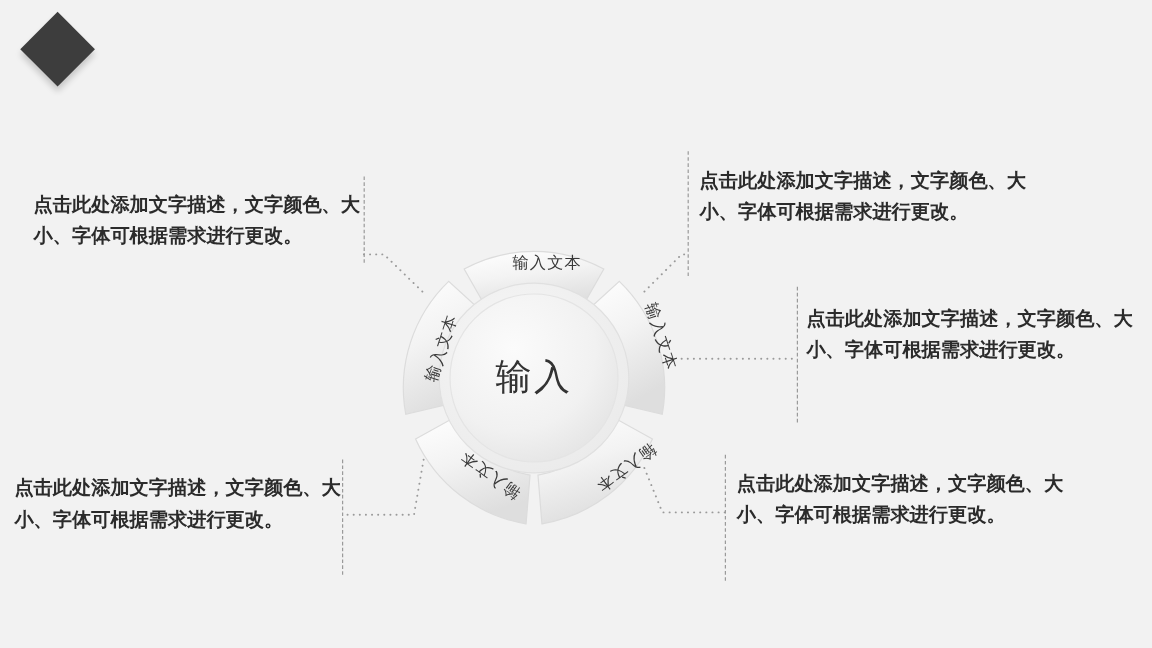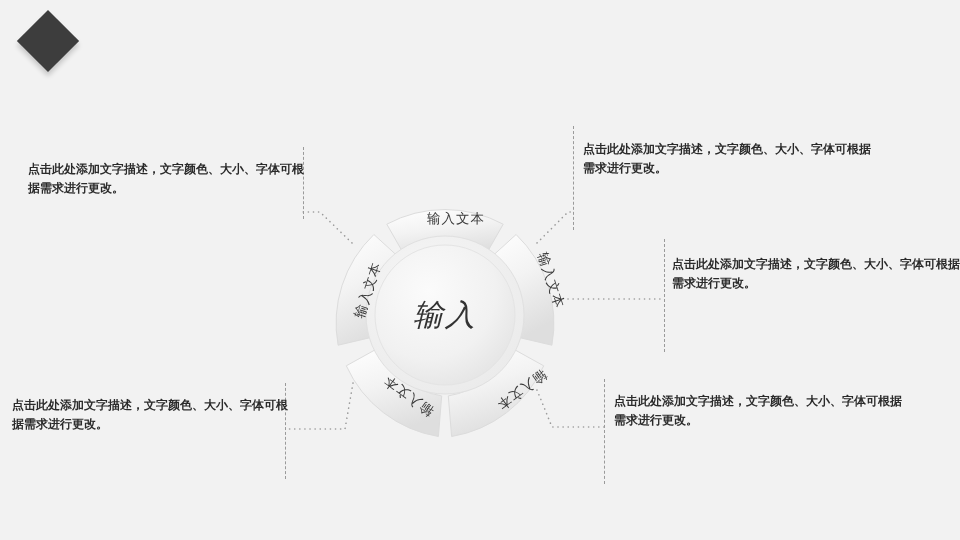--- a/index.html
+++ b/index.html
@@ -36,40 +36,40 @@
     width:246px; height:246px;
   }
   #donut-svg { position:absolute; left:0; top:0; width:246px; height:246px; }
   #donut-center-label {
     position:absolute; left:0; top:0; width:246px; height:246px;
     display:flex; flex-direction:column; align-items:center; justify-content:center;
     font-size:30px; line-height:1.12; color:#333;
     font-family:"DejaVu Sans","Liberation Sans",sans-serif;
     letter-spacing:2px; pointer-events:none;
   }
-  #donut-center-label span { display:block;font-style:italic; }
+  #donut-center-label span { display:block; }
 
   .seg-label {
     position:absolute; left:16px; top:0;
     width:246px; height:246px;
     pointer-events:none;
   }
   .seg-label b {
     position:absolute; left:50%; top:50%;
     font-size:13.5px; font-weight:400; color:#3a3a3a;
     white-space:nowrap; letter-spacing:1px;
     font-family:"DejaVu Sans","Liberation Sans",sans-serif;
     transform-origin:0 0;
   }
 
   
   .desc-block {
     position:absolute;
-    font-size:12px; line-height:1.62; color:#2b2b2b;
-    font-family:Liberation Sans, sans-serif;
+    font-size:16px; line-height:1.62; color:#2b2b2b;
+    font-family:Liberation Mono, monospace;
     font-weight:700;
   }
   #desc-tl { left:28px;  top:160px; width:278px; }
   #desc-bl { left:12px;  top:396px; width:278px; }
   #desc-tr { left:583px; top:140px; width:290px; }
   #desc-mr { left:672px; top:255px; width:290px; }
   #desc-br { left:614px; top:392px; width:290px; }
 
   
   .rail {

